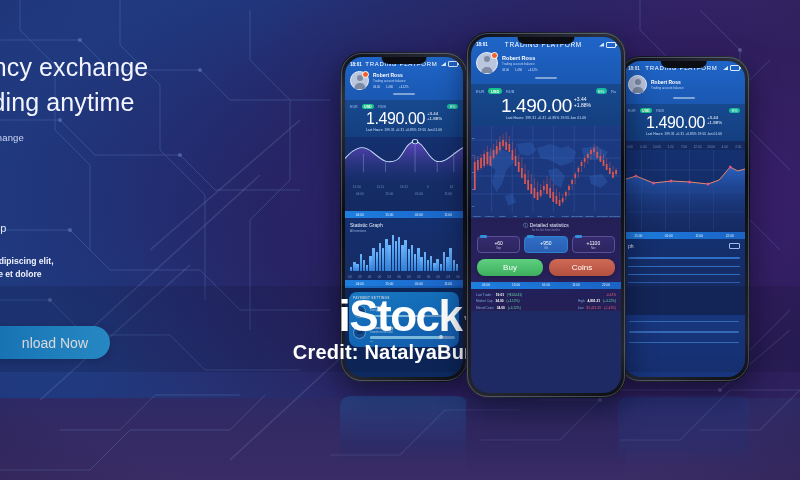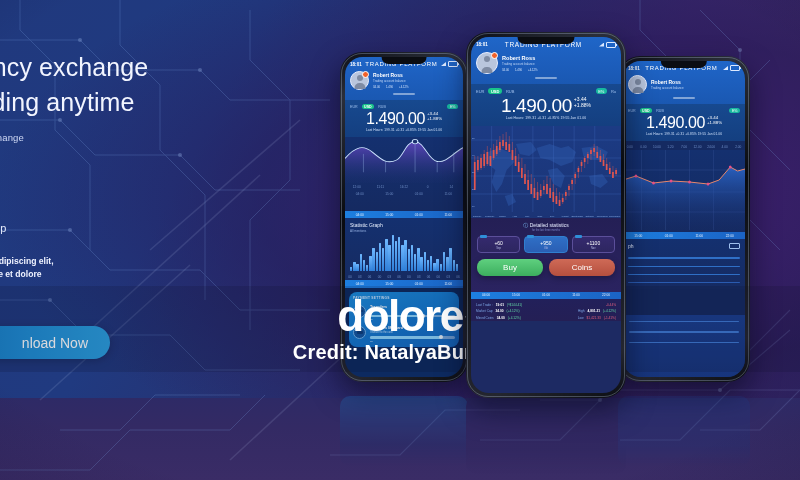--- a/index.html
+++ b/index.html
@@ -725,21 +725,21 @@
               <span style="flex: 1 1 0%; text-align: center;">June</span>
               <span style="flex: 1 1 0%; text-align: center;">July</span>
               <span style="flex: 1 1 0%; text-align: center;">August</span>
               <span style="flex: 1 1 0%; text-align: center;">September</span>
               <span style="flex: 1 1 0%; text-align: center;">October</span>
               <span style="flex: 1 1 0%; text-align: center;">November</span>
               <span style="flex: 1 1 0%; text-align: center;">December</span>
             </div>
         </div>
 
-        <div style="background:linear-gradient(180deg,#241f55,#2a2360);padding-bottom:12px">
+        <div style="background:linear-gradient(180deg,#241f55,#2a2360);padding-bottom:2px">
           <div class="det">
             <span style="color:#7fc8ff">ⓘ</span>
             <span>Detailed statistics</span>
           </div>
           <div class="det-s">for the last three months</div>
 
           <div class="cards">
             <div class="card">
               <span class="tag"></span>
               <div class="v">+60</div>
@@ -804,18 +804,18 @@
     <div class="rr" style="left:340px;top:0;width:128px;height:70px;background:linear-gradient(180deg,#1b8fe0,#14306f 70%,transparent)"></div>
     <div class="rr" style="left:466px;top:0;width:160px;height:78px;background:linear-gradient(180deg,#2a2360,#241f55 70%,transparent)"></div>
     <div class="rr" style="left:618px;top:0;width:132px;height:70px;background:linear-gradient(180deg,#1b3f8f,#17357c 70%,transparent)"></div>
   </div>
 
   <div class="vignette"></div>
 
   <div class="wm-band"></div>
   <div class="wm">
     <div class="t1">
-      <span>dolore</span><sup>™</sup>
+      <span>iStock</span><sup>™</sup>
     </div>
     <div class="t2">Credit: NatalyaBurova</div>
   </div>
 
 </div>
 
 </body></html>

